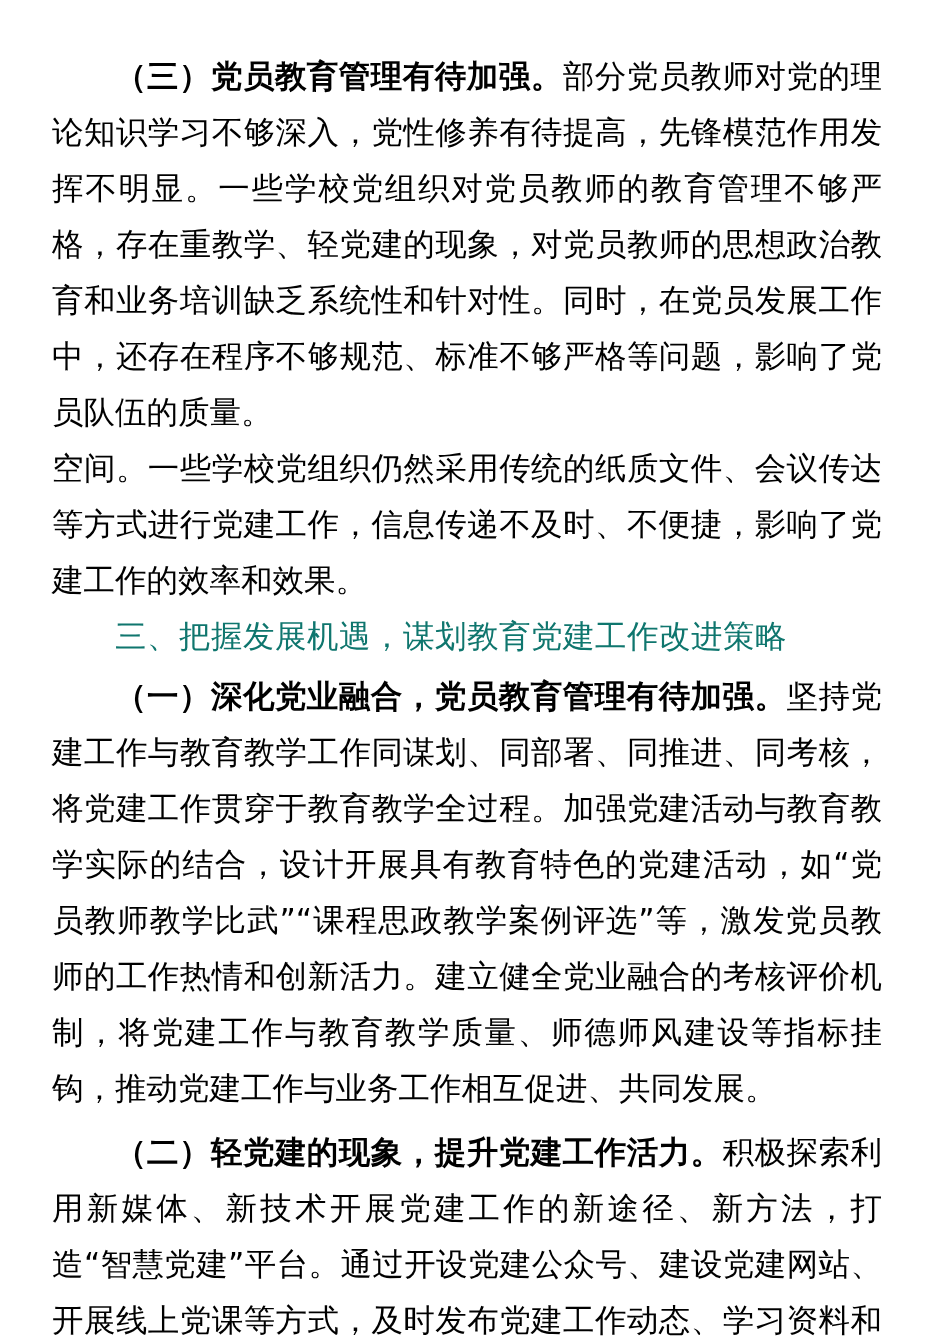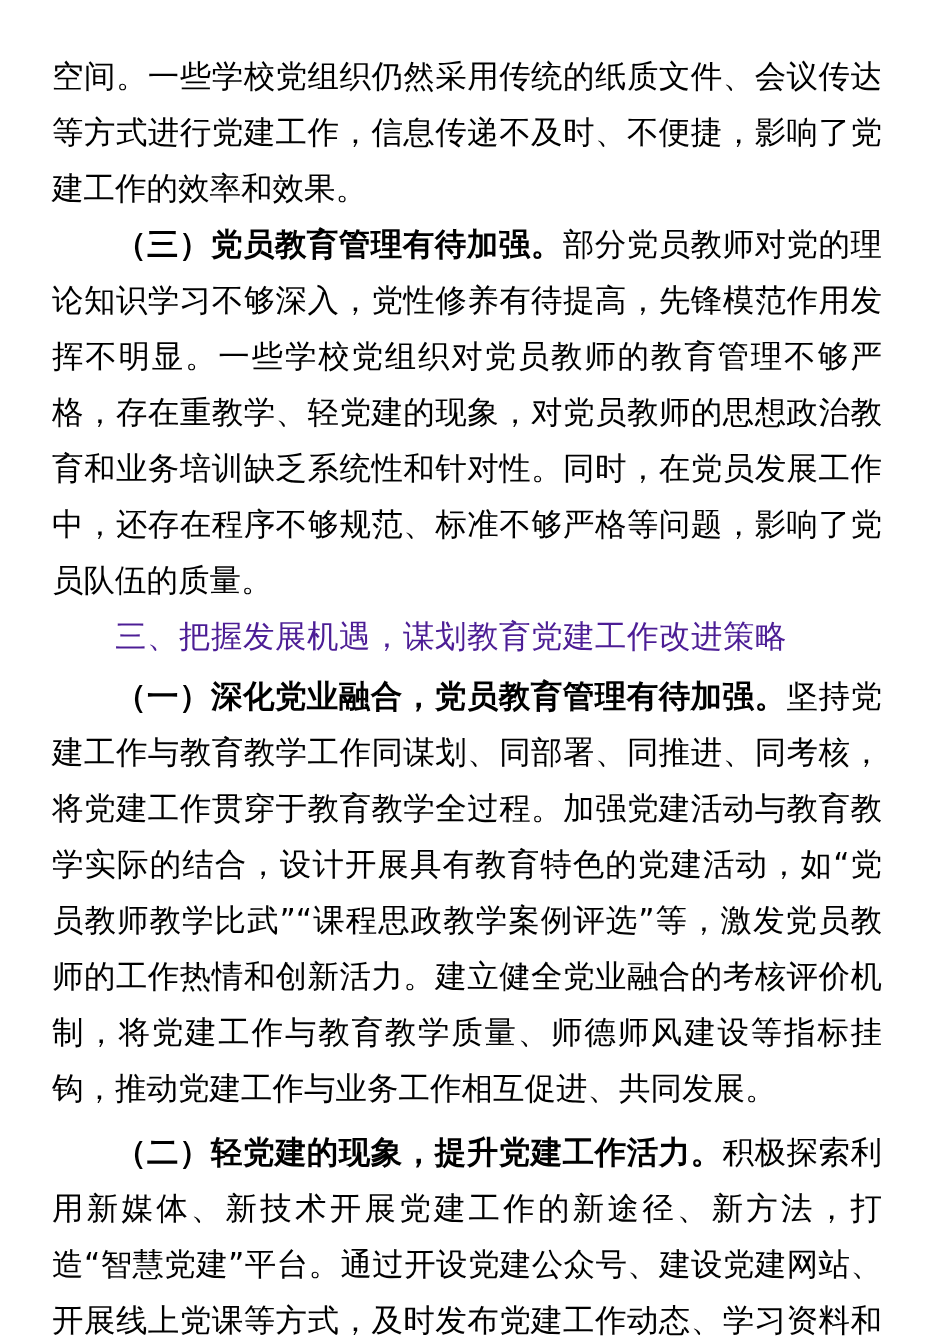--- a/index.html
+++ b/index.html
@@ -40,36 +40,36 @@
     text-indent: 2em;
   }
   .para .lead {
     font-weight: 700;
   }
   
   .heading-line {
     margin: 0;
     font-size: 31.5px;
     line-height: 48px;
-    color: #4c1d95;
+    color: #0f766e;
     text-indent: 2em;
     letter-spacing: 0.5px;
   }
   .gap-small { height: 8px; }
   .gap-tiny  { height: 4px; }
 </style>
 </head>
 <body>
 
 <div class="page">
   <div class="doc-body">
 
+    <p class="para indent"><span class="lead">（三）党员教育管理有待加强。</span><span>部分党员教师对党的理论知识学习不够深入，党性修养有待提高，先锋模范作用发挥不明显。一些学校党组织对党员教师的教育管理不够严格，存在重教学、轻党建的现象，对党员教师的思想政治教育和业务培训缺乏系统性和针对性。同时，在党员发展工作中，还存在程序不够规范、标准不够严格等问题，影响了党员队伍的质量。</span></p>
+
     <p class="para cont">空间。一些学校党组织仍然采用传统的纸质文件、会议传达等方式进行党建工作，信息传递不及时、不便捷，影响了党建工作的效率和效果。</p>
-
-    <p class="para indent"><span class="lead">（三）党员教育管理有待加强。</span><span>部分党员教师对党的理论知识学习不够深入，党性修养有待提高，先锋模范作用发挥不明显。一些学校党组织对党员教师的教育管理不够严格，存在重教学、轻党建的现象，对党员教师的思想政治教育和业务培训缺乏系统性和针对性。同时，在党员发展工作中，还存在程序不够规范、标准不够严格等问题，影响了党员队伍的质量。</span></p>
 
     <div class="gap-tiny"></div>
 
     <p class="heading-line">三、把握发展机遇，谋划教育党建工作改进策略</p>
 
 
     <div class="gap-small"></div>
 
     <p class="para indent"><span class="lead">（一）深化党业融合，党员教育管理有待加强。</span><span>坚持党建工作与教育教学工作同谋划、同部署、同推进、同考核，将党建工作贯穿于教育教学全过程。加强党建活动与教育教学实际的结合，设计开展具有教育特色的党建活动，如“党员教师教学比武”“课程思政教学案例评选”等，激发党员教师的工作热情和创新活力。建立健全党业融合的考核评价机制，将党建工作与教育教学质量、师德师风建设等指标挂钩，推动党建工作与业务工作相互促进、共同发展。</span></p>
 

